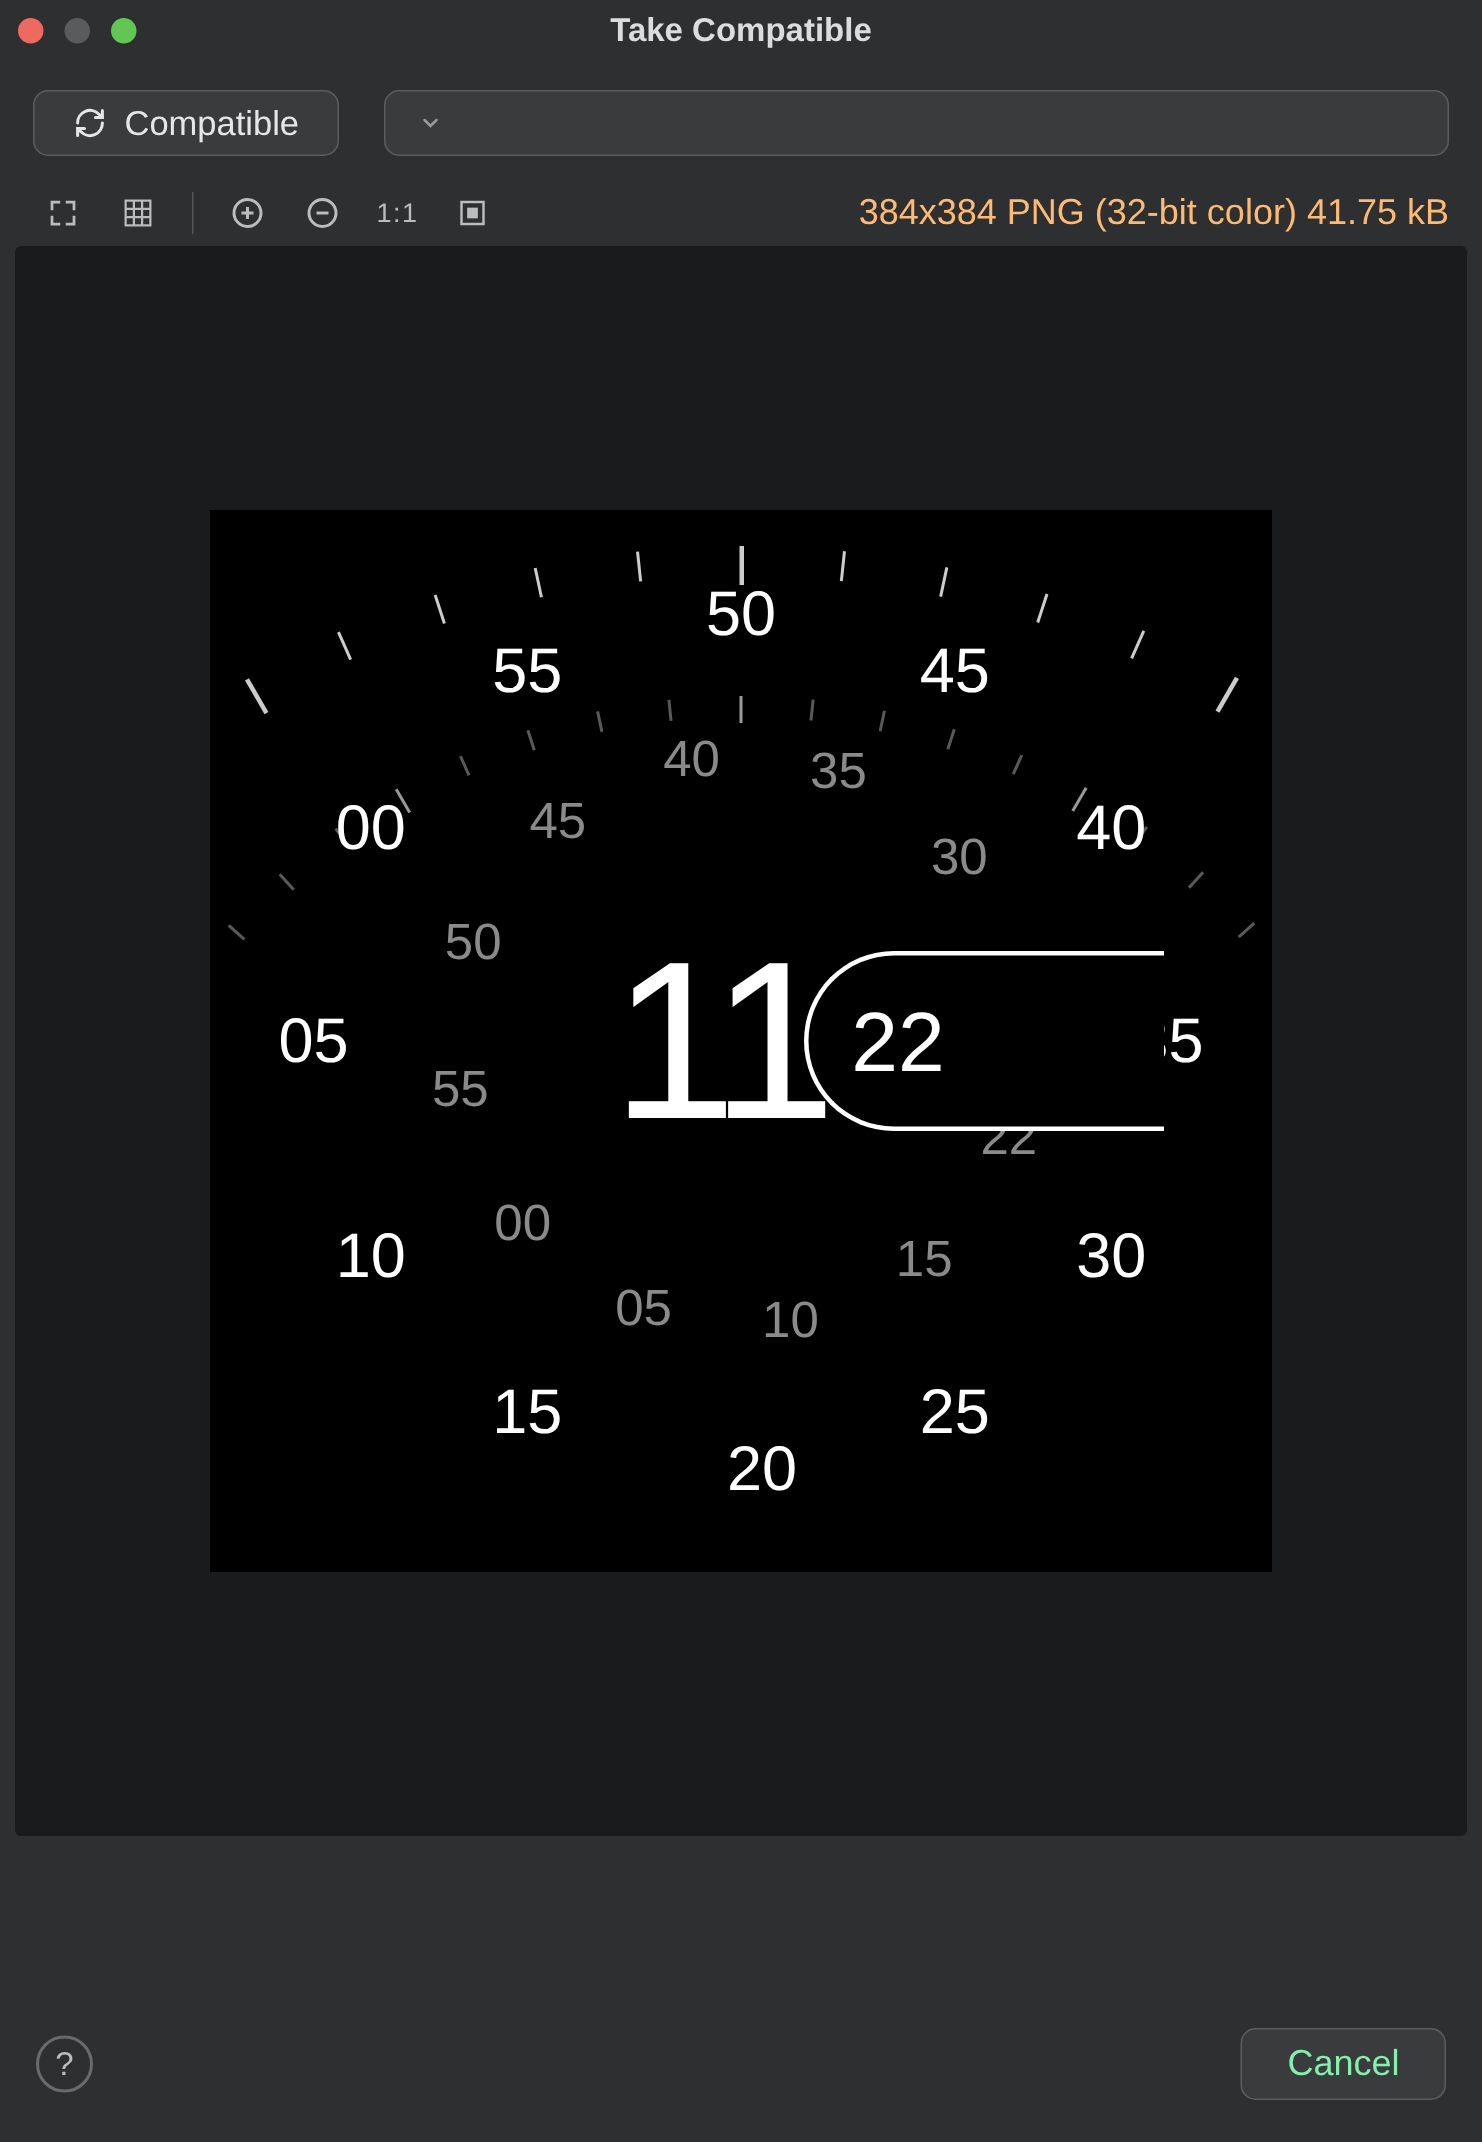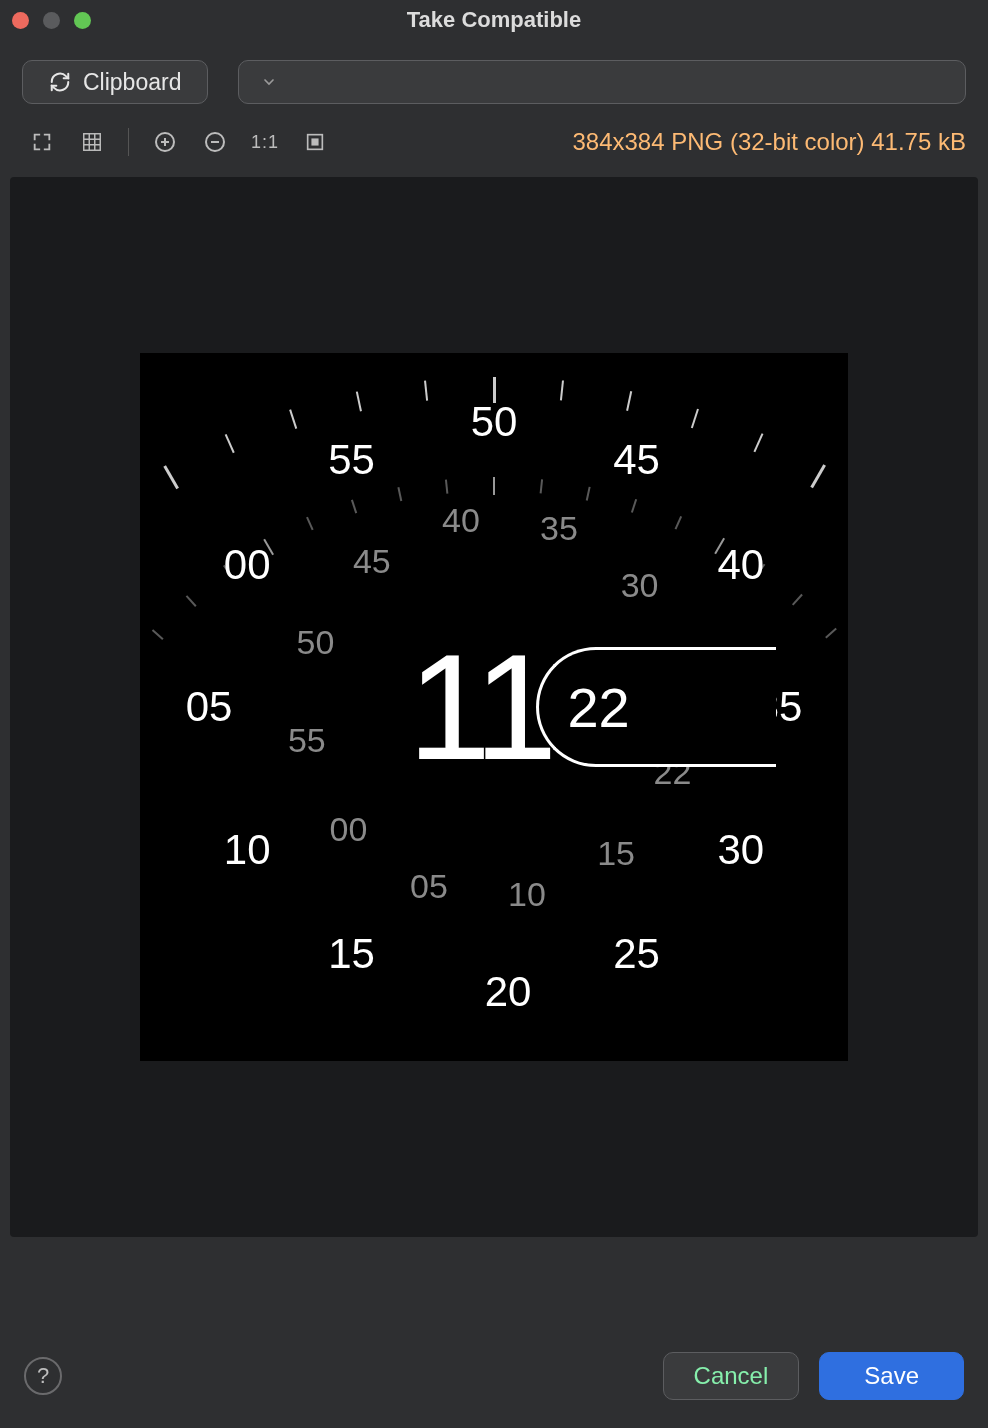--- a/index.html
+++ b/index.html
@@ -48,21 +48,21 @@
     padding: 0 26px;
     gap: 12px;
     cursor: pointer;
   }
   .btn.select { flex: 1; justify-content: space-between; padding: 0 18px 0 22px; }
   .chev { color: #9a9a9a; font-size: 18px; }
 
   
   .toolbar {
     display: flex; align-items: center; gap: 22px;
-    padding: 10px 22px 21px 28px;
+    padding: 10px 22px 8px 28px;
     color: #bcbcbc;
     font-size: 22px;
   }
   .toolbar .spacer { flex: 1; }
   .tb-icon { width: 28px; height: 28px; display: inline-flex; align-items: center; justify-content: center; cursor: pointer; }
   .sep { width: 1px; height: 28px; background: #555; }
   .ratio { font-size: 18px; letter-spacing: 1px; }
   .info { color: #fdba74; font-size: 24px; white-space: nowrap; }
 
   
@@ -153,21 +153,21 @@
 <div class="actions">
   <button class="btn">
     <span>
       <svg width="22" height="22" viewBox="0 0 24 24" fill="none" stroke="#e6e6e6" stroke-width="2.2" stroke-linecap="round">
         <path d="M3 12a9 9 0 0 1 15.5-6.4L21 8"></path>
           <path d="M21 3v5h-5"></path>
         <path d="M21 12a9 9 0 0 1-15.5 6.4L3 16"></path>
           <path d="M3 21v-5h5"></path>
       </svg>
     </span>
-    <span>Clipboard</span>
+    <span>Compatible</span>
   </button>
   <button class="btn select">
     <span class="chev">
       <svg width="16" height="16" viewBox="0 0 24 24" fill="none" stroke="#9a9a9a" stroke-width="2.5" stroke-linecap="round">
           <path d="M6 9l6 6 6-6"></path>
         </svg>
     </span>
   </button>
 </div>
 
@@ -268,16 +268,13 @@
     </div>
   </div>
 </div>
 
 <div class="footer">
   <div class="help">?</div>
   <div class="grow"></div>
   <button class="fbtn">
     <span>Cancel</span>
   </button>
-  <button class="fbtn primary">
-    <span>Save</span>
-  </button>
 </div>
 
 </body></html>

